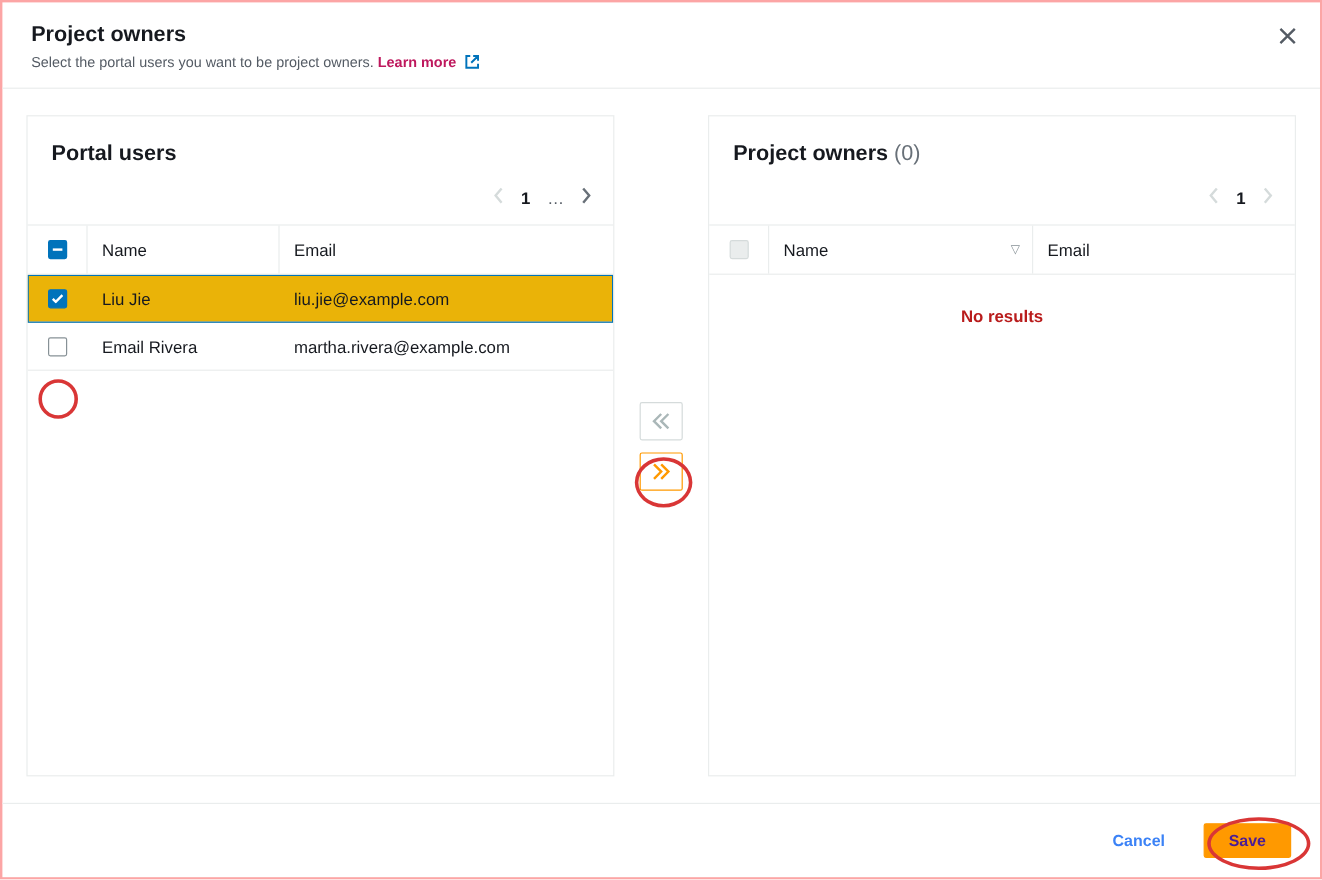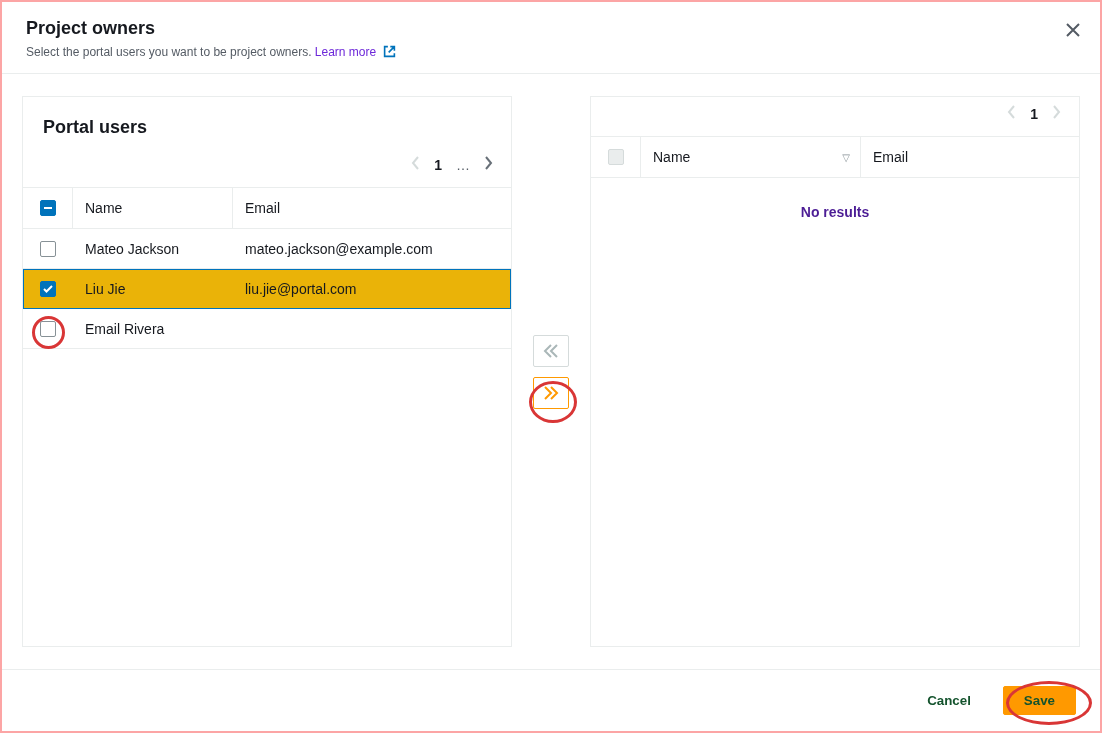--- a/index.html
+++ b/index.html
@@ -1,21 +1,21 @@
 <!DOCTYPE html>
 <html><head>
 <meta charset="utf-8">
 <style>
 * { box-sizing: border-box; margin: 0; padding: 0; }
 body { font-family: "Amazon Ember", "Helvetica Neue", Arial, sans-serif; font-size: 14px; color: #16191f; background: #fff; }
 .modal { width: 1102px; height: 733px; border: 2px solid #fca5a5; position: relative; display: flex; flex-direction: column; }
 .modal-header { padding: 16px 24px 12px 24px; border-bottom: 1px solid #eaeded; position: relative; }
 .modal-title { font-size: 18px; font-weight: 700; margin-bottom: 6px; }
 .modal-desc { font-size: 12px; color: #545b64; }
-.learn-more { color: #6d28d9; text-decoration: none; font-weight: 400; }
+.learn-more { color: #be185d; text-decoration: none; font-weight: 700; }
 .ext-icon { display: inline-block; vertical-align: -2px; margin-left: 3px; }
 .close-x { position: absolute; right: 20px; top: 20px; color: #545b64; cursor: pointer; font-size: 18px; line-height: 1; }
 .modal-body { flex: 1; display: flex; padding: 22px 20px; gap: 16px; overflow: hidden; justify-content: center; }
 .panel { border: 1px solid #eaeded; background: #fff; display: flex; flex-direction: column; min-height: 0; }
 .panel.left, .panel.right { flex: 1; }
 .panel-header { padding: 20px 20px 10px 20px; }
 .panel-title { font-size: 18px; font-weight: 700; }
 .panel-count { font-weight: 400; color: #687078; }
 .pagination { padding: 8px 18px 14px 18px; display: flex; justify-content: flex-end; align-items: center; gap: 14px; color: #545b64; }
 .pagination .num { color: #16191f; font-weight: 700; }
@@ -32,29 +32,29 @@
 .row.sel { background: #eab308; outline: 1px solid #0073bb; outline-offset: -1px; }
 .cb { width: 16px; height: 16px; border: 1px solid #879196; border-radius: 2px; display: inline-flex; align-items: center; justify-content: center; background: #fff; cursor: pointer; }
 .cb.ind { background: #0073bb; border-color: #0073bb; }
 .cb.ind::after { content: ""; width: 8px; height: 2.5px; background: #fff; }
 .cb.checked { background: #0073bb; border-color: #0073bb; }
 .cb.checked svg { display: block; }
 .cb svg { display: none; }
 .cb.disabled { background: #eaeded; border-color: #d5dbdb; cursor: default; }
 .sort-icon { position: absolute; right: 10px; color: #879196; font-size: 10px; }
 .empty { text-align: center; padding: 26px 10px; color: #545b64; }
-.empty .heading { font-weight: 700; color: #4c1d95; margin-bottom: 10px; }
+.empty .heading { font-weight: 700; color: #b91c1c; margin-bottom: 10px; }
 .transfer { display: flex; flex-direction: column; justify-content: center; gap: 10px; align-items: center; width: 46px; }
 .tbtn { width: 36px; height: 32px; border: 1px solid #879196; background: #fff; display: flex; align-items: center; justify-content: center; border-radius: 2px; cursor: pointer; }
 .tbtn.primary { border-color: #ff9900; color: #ff9900; }
 .tbtn.disabled { color: #aab7b8; border-color: #d5dbdb; cursor: default; }
 .modal-footer { border-top: 1px solid #eaeded; padding: 16px 24px; display: flex; justify-content: flex-end; gap: 12px; }
 .btn { padding: 6px 20px; font-weight: 700; border-radius: 2px; cursor: pointer; }
-.btn-link { background: none; border: none; color: #14532d; }
-.btn-primary { background: #ff9900; border: 1px solid #ff9900; color: #14532d; }
+.btn-link { background: none; border: none; color: #3b82f6; }
+.btn-primary { background: #ff9900; border: 1px solid #ff9900; color: #4c1d95; }
 .annot { position: absolute; border: 3px solid #d93636; border-radius: 50%; pointer-events: none; }
 .annot.cb-ring { width: 33px; height: 33px; left: 30px; top: 314px; }
 .annot.move-ring { width: 48px; height: 42px; left: 527px; top: 379px; border-radius: 50%/50%; }
 .annot.save-ring { width: 86px; height: 44px; left: 1004px; top: 679px; border-radius: 50%/50%; }
 </style>
 </head>
 <body>
 
 <div class="modal">
 
@@ -99,61 +99,61 @@
           <span class="cb ind"></span>
         </div>
         <div class="col-name">
             <span>Name</span>
           </div>
         <div class="col-email">
             <span>Email</span>
           </div>
       </div>
       <div class="table-body">
-        <div class="row">
-          <div class="col-check">
-              <span class="cb"></span>
-            </div>
-          <div class="col-name">Mateo Jackson</div>
-          <div class="col-email">mateo.jackson@example.com</div>
-        </div>
         <div class="row sel">
           <div class="col-check">
               <span class="cb checked">
                 <svg width="10" height="8" viewBox="0 0 10 8">
                   <path fill="none" stroke="#fff" stroke-width="2" d="M1 4l2.5 2.5L9 1"></path>
                 </svg>
               </span>
             </div>
           <div class="col-name">Liu Jie</div>
-          <div class="col-email">liu.jie@portal.com</div>
+          <div class="col-email">liu.jie@example.com</div>
         </div>
         <div class="row">
           <div class="col-check">
               <span class="cb"></span>
             </div>
           <div class="col-name">Email Rivera</div>
+          <div class="col-email">martha.rivera@example.com</div>
         </div>
       </div>
     </div>
 
     <div class="transfer">
       <div class="tbtn disabled">
         <svg width="16" height="14" viewBox="0 0 16 14">
             <path fill="none" stroke="currentColor" stroke-width="2" d="M8 1L2 7l6 6M14 1L8 7l6 6"></path>
           </svg>
       </div>
       <div class="tbtn primary">
         <svg width="16" height="14" viewBox="0 0 16 14">
             <path fill="none" stroke="currentColor" stroke-width="2" d="M2 1l6 6-6 6M8 1l6 6-6 6"></path>
           </svg>
       </div>
     </div>
 
     <div class="panel right">
+      <div class="panel-header">
+        <div class="panel-title">
+          <span>Project owners</span>
+          <span class="panel-count">(0)</span>
+        </div>
+      </div>
       <div class="pagination">
         <span class="pg-btn disabled"><svg width="9" height="14" viewBox="0 0 9 14">
               <path fill="none" stroke="currentColor" stroke-width="2" d="M7 1L2 7l5 6"></path>
             </svg></span>
         <span class="num">1</span>
         <span class="pg-btn disabled"><svg width="9" height="14" viewBox="0 0 9 14">
               <path fill="none" stroke="currentColor" stroke-width="2" d="M2 1l5 6-5 6"></path>
             </svg></span>
       </div>
       <div class="table-head">

